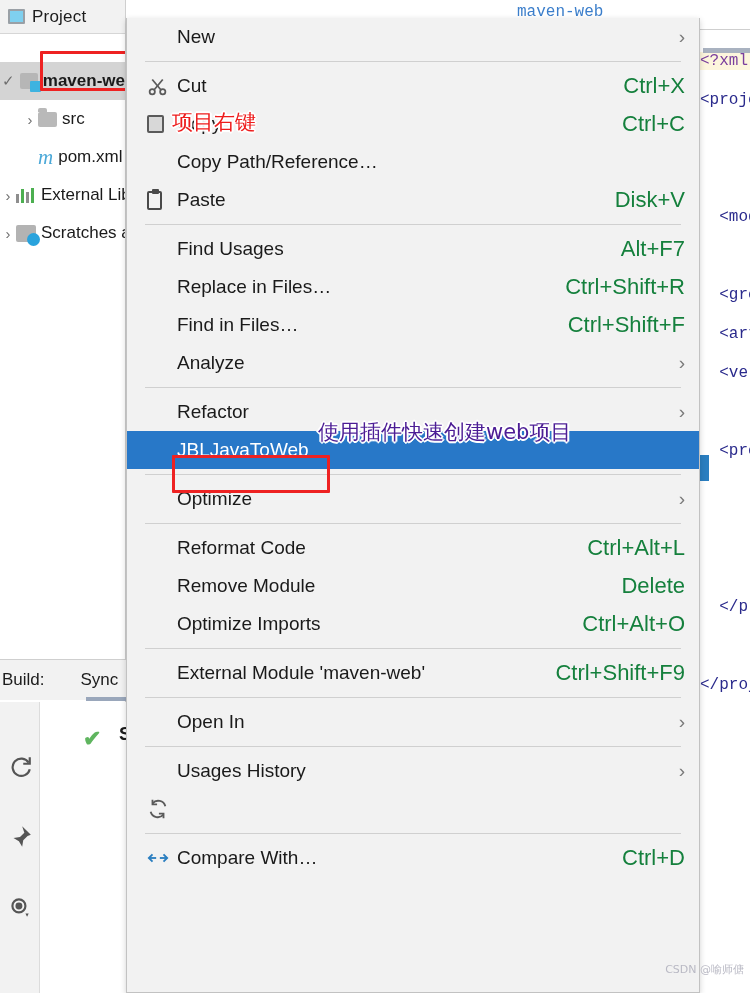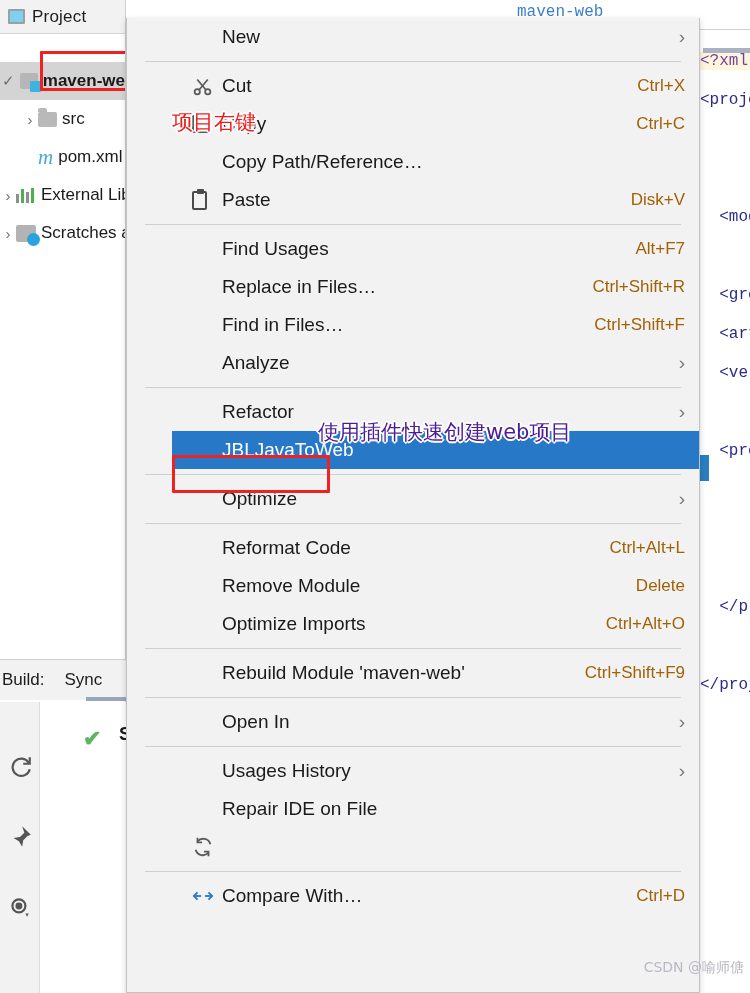--- a/index.html
+++ b/index.html
@@ -60,21 +60,21 @@
 
   
   .red-box {
     position: absolute; border: 3px solid #ee2222; border-radius: 1px; pointer-events: none;
   }
 
   
   .build-sep { position:absolute; left:0; top:659px; width:126px; height:1px; background:#cfcfcf; }
   .build-bar {
     position: absolute; left: 0; top: 660px; width: 126px; height: 40px;
-    background: #f2f2f2; display: flex; align-items: center; gap: 20px; padding-left: 2px;
+    background: #f2f2f2; display: flex; align-items: center; gap: 36px; padding-left: 2px;
   }
   .build-bar .blabel { font-size: 17px; color: #1c1c1c; }
   .build-tab-underline { position:absolute; left:86px; top:697px; width:48px; height:4px; background:#9aa7bb; }
   .build-side {
     position: absolute; left: 0; top: 702px; width: 40px; height: 291px;
     background: #f2f2f2; border-right: 1px solid #dcdcdc;
     display: flex; flex-direction: column; align-items: center; padding-top: 52px; gap: 44px;
   }
   .build-side .sideicon { width: 26px; height: 26px; color: #555; }
   .build-body { position: absolute; left: 41px; top: 702px; width: 85px; height: 291px; background: #ffffff; }
@@ -96,47 +96,47 @@
   .v-rule { position: absolute; left: 125px; top: 0; width: 1px; height: 993px; background: #cfcfcf; }
 
   
   .menu {
     position: absolute; left: 126px; top: 18px; width: 574px; height: 975px;
     background: #f2f2f2; border: 1px solid #c2c2c2; border-top: none;
     box-shadow: 0 2px 6px rgba(0,0,0,.18);
   }
   .mi {
     position: relative; height: 38px; display: flex; align-items: center;
-    padding-left: 20px; padding-right: 14px; margin-left: 45px;
+    padding-left: 20px; padding-right: 14px;
   }
   .mi .micon { width: 30px; flex: 0 0 auto; display:flex; align-items:center; color:#5a5a5a; }
   .mi .mlabel {
     font-size: 19px; color: #1a1a1a; white-space: nowrap; flex: 1 1 auto;
   }
-  .mi .mshort { font-size: 17px; color: #a16207; white-space: nowrap; margin-left: 16px; }
+  .mi .mshort { font-size: 22px; color: #15803d; white-space: nowrap; margin-left: 16px; }
   .mi .marrow { font-size: 19px; color: #7a7a7a; margin-left: 14px; width: 14px; text-align: right;}
   .mi.sel { background: #2878c8; }
   .mi.sel .mlabel { color: #ffffff; }
   .msep { height: 1px; background: #d0d0d0; margin: 5px 18px 5px 18px; }
 
   
   .i-copy { width:17px; height:18px; border:2px solid #5a5a5a; border-radius:2px; position:relative; background:#d8d8d8;}
   .i-copy::before { content:""; position:absolute; left:-5px; top:-3px; width:15px; height:16px; border:2px solid #5a5a5a; border-radius:2px; background:#f2f2f2; z-index:-1;}
   .i-paste { width:15px; height:19px; border:2px solid #4a4a4a; border-radius:2px; position:relative; background:#f2f2f2;}
   .i-paste::before { content:""; position:absolute; left:3px; top:-4px; width:7px; height:5px; background:#4a4a4a; border-radius:1px;}
 
   
   .anno {
     position: absolute; color: #ee1c1c; font-size: 21px; white-space: nowrap;
     font-family: "DejaVu Sans", sans-serif;
     text-shadow: 1px 1px 0 #fff, -1px 1px 0 #fff, 1px -1px 0 #fff, -1px -1px 0 #fff,
                  2px 0 0 #fff, -2px 0 0 #fff, 0 2px 0 #fff, 0 -2px 0 #fff;
   }
   .watermark {
-    position: absolute; right: 6px; bottom: 16px; font-size: 14px; color: #b9b9c4;
+    position: absolute; right: 6px; bottom: 16px; font-size: 11px; color: #b9b9c4;
     white-space: nowrap; font-family: "DejaVu Sans", sans-serif;
   }
 </style>
 </head>
 <body>
 
 <div id="root">
 
   <div class="ide-bg"></div>
 
@@ -309,38 +309,34 @@
         <span class="mshort">Delete</span>
       </div>
       <div class="mi">
         <span class="micon"></span>
         <span class="mlabel">Optimize Imports</span>
         <span class="mshort">Ctrl+Alt+O</span>
       </div>
       <div class="msep"></div>
       <div class="mi">
         <span class="micon"></span>
-        <span class="mlabel">Rebuild Module 'maven-web'</span>
+        <span class="mlabel">External Module 'maven-web'</span>
         <span class="mshort">Ctrl+Shift+F9</span>
       </div>
       <div class="msep"></div>
       <div class="mi">
         <span class="micon"></span>
         <span class="mlabel">Open In</span>
         <span class="marrow">›</span>
       </div>
       <div class="msep"></div>
       <div class="mi">
         <span class="micon"></span>
         <span class="mlabel">Usages History</span>
         <span class="marrow">›</span>
-      </div>
-      <div class="mi">
-        <span class="micon"></span>
-        <span class="mlabel">Repair IDE on File</span>
       </div>
       <div class="mi">
         <span class="micon">
           <svg viewBox="0 0 24 24" width="22" height="22" fill="none" stroke="#5a5a5a" stroke-width="2">
             <path d="M20 9a8 8 0 0 0-14-3"></path>
             <path d="M4 15a8 8 0 0 0 14 3"></path>
             <polyline points="6 2 6 7 11 7"></polyline>
             <polyline points="18 22 18 17 13 17"></polyline>
           </svg>
         </span>

